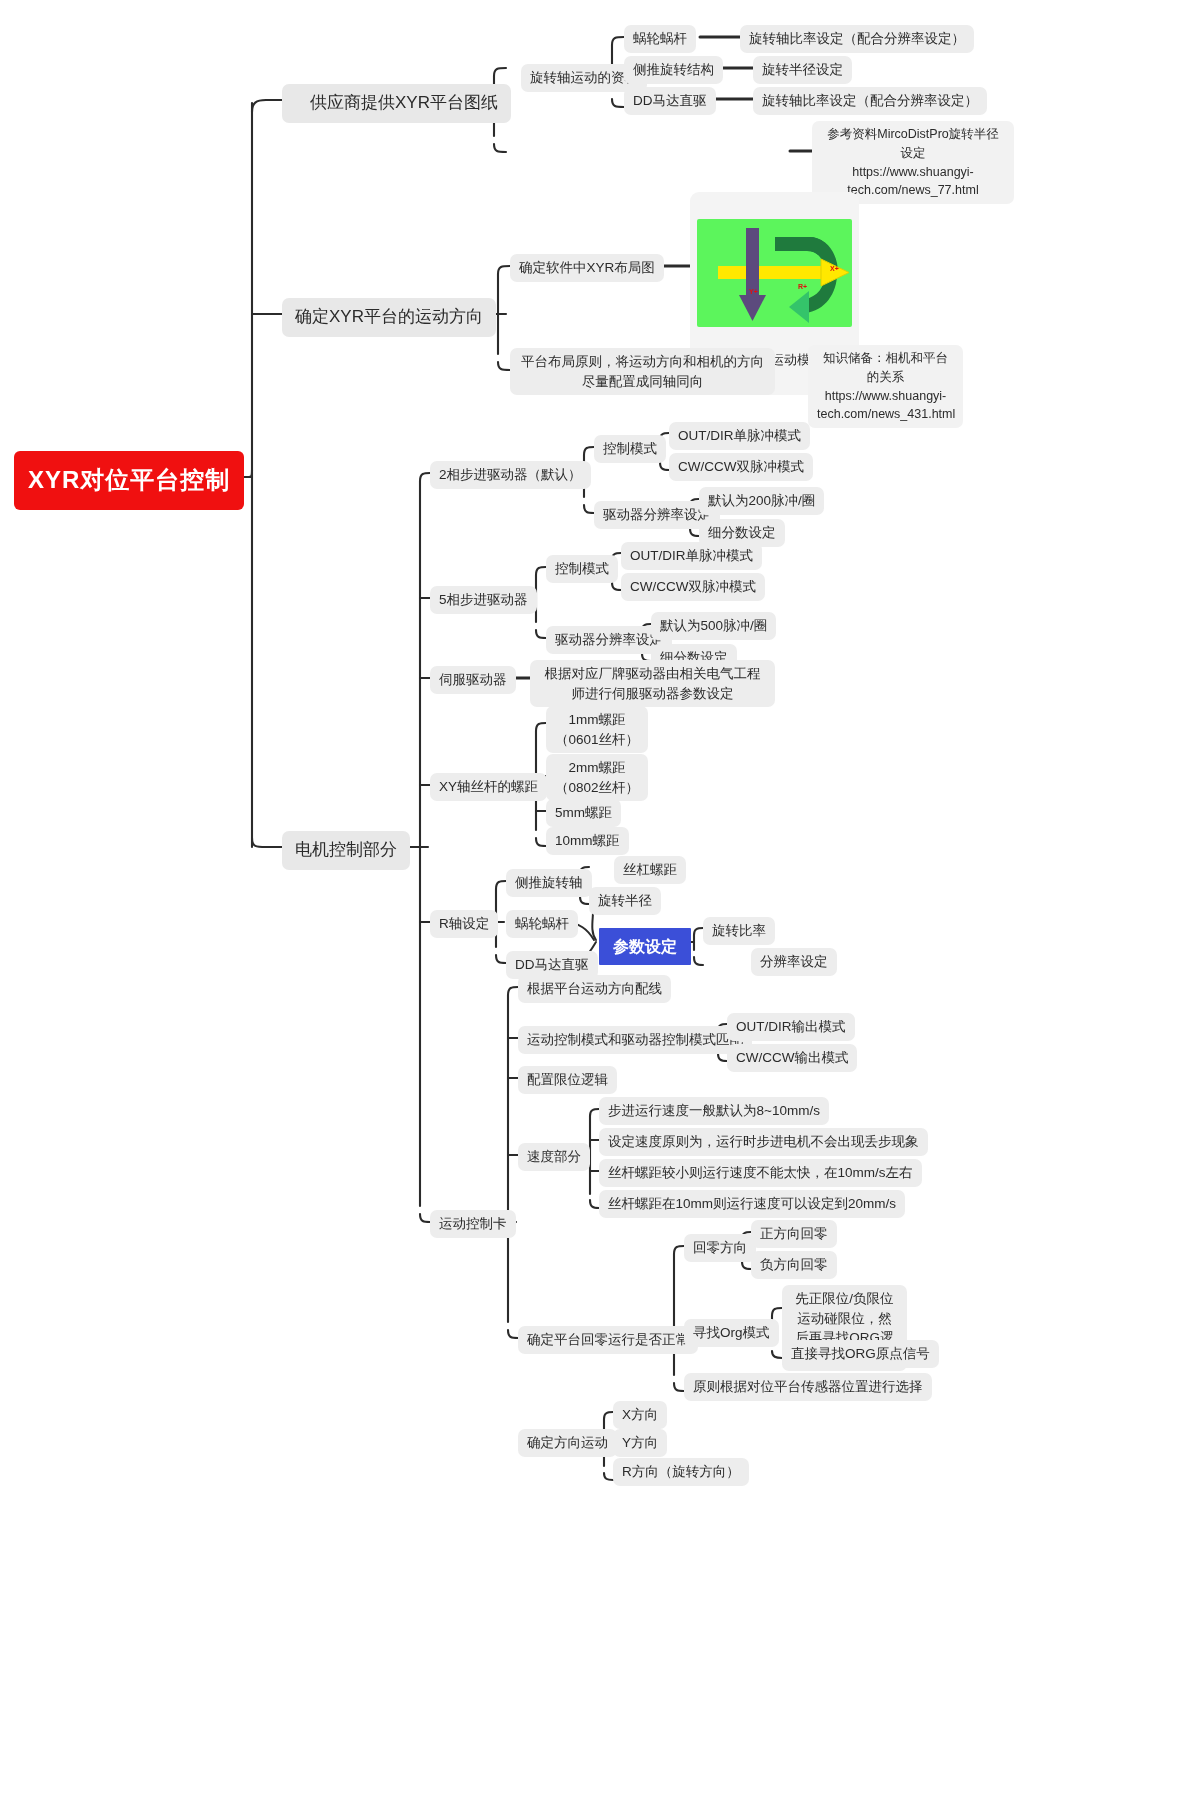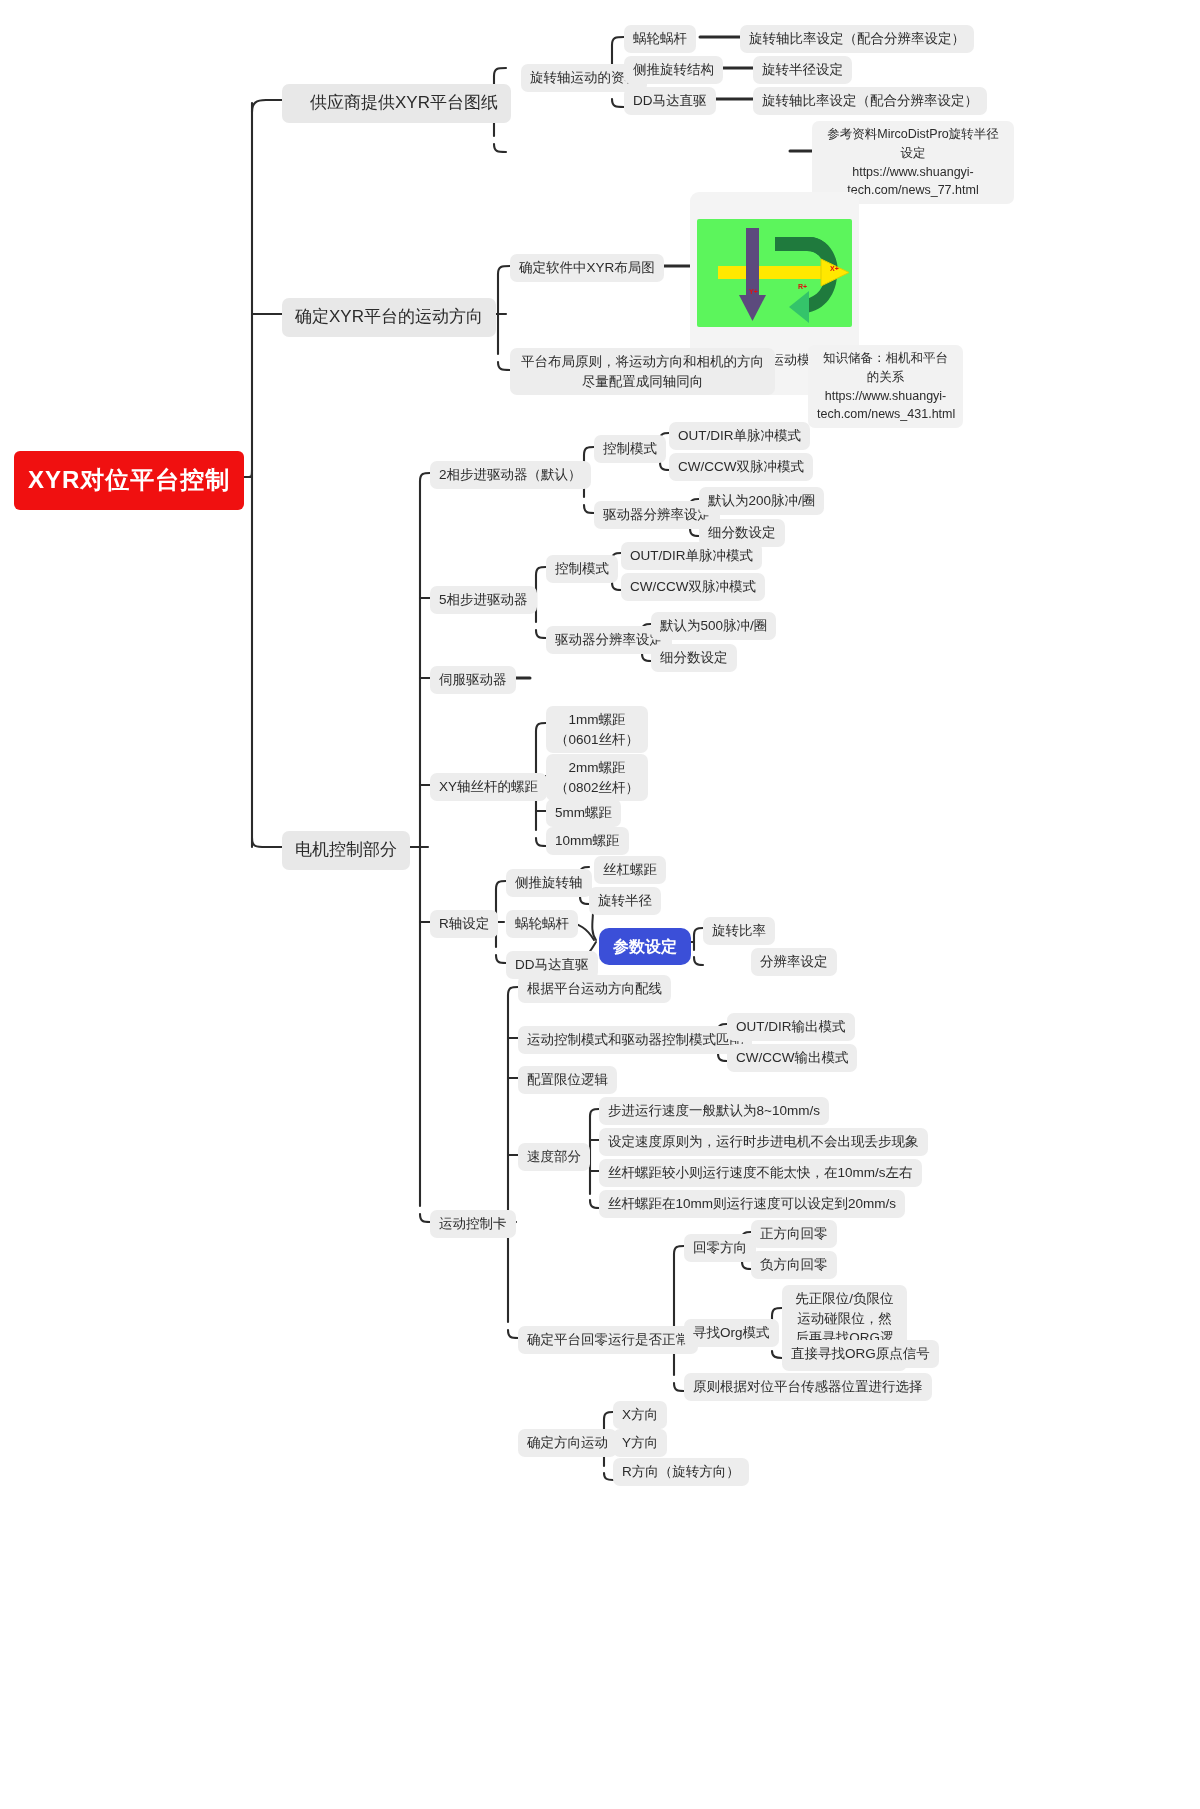--- a/index.html
+++ b/index.html
@@ -3,21 +3,21 @@
 <meta charset="utf-8">
 <style>
   html,body{margin:0;padding:0;background:#fff;}
   body{font-family:"Liberation Sans","DejaVu Sans",sans-serif;color:#2b2b2b;}
   #canvas{position:relative;width:1200px;height:1809px;background:#fff;overflow:hidden;}
   svg.links{position:absolute;left:0;top:0;width:1200px;height:1809px;pointer-events:none;}
   .node{position:absolute;box-sizing:border-box;background:#ededed;border-radius:7px;
         padding:4px 9px;font-size:13.5px;line-height:1.45;color:#2b2b2b;white-space:pre-line;}
   .node.center{background:#f01010;color:#fff;font-size:24px;font-weight:bold;border-radius:6px;
                padding:12px 14px;letter-spacing:1px;}
-  .node.blue{background:#3b4fd8;color:#fff;font-size:16px;font-weight:bold;border-radius:10px;padding:7px 14px;}
+  .node.blue{background:#3b4fd8;color:#fff;font-size:16px;font-weight:bold;border-radius:1px;padding:7px 14px;}
   .node.l1{font-size:17px;padding:7px 13px;background:#e8e8e8;}
   .node.img-card{background:#f4f4f4;border-radius:9px;padding:7px 7px 5px 7px;text-align:center;}
   .node.link{background:#f2f2f2;text-align:center;font-size:12.5px;line-height:1.5;}
   .node.ctr{text-align:center;}
   .imgbox{width:155px;height:108px;display:block;border-radius:2px;}
   .imgcap{font-size:13px;margin-top:5px;color:#2b2b2b;}
 </style>
 </head>
 <body>
 
@@ -224,32 +224,33 @@
 
   <div class="node" style="left:430px;top:586px;">5相步进驱动器</div>
   <div class="node" style="left:546px;top:555px;">控制模式</div>
   <div class="node" style="left:621px;top:542px;">OUT/DIR单脉冲模式</div>
   <div class="node" style="left:621px;top:573px;">CW/CCW双脉冲模式</div>
   <div class="node" style="left:546px;top:626px;">驱动器分辨率设定</div>
   <div class="node" style="left:651px;top:612px;">默认为500脉冲/圈</div>
   <div class="node" style="left:651px;top:644px;">细分数设定</div>
 
   <div class="node" style="left:430px;top:666px;">伺服驱动器</div>
+  <div class="node ctr" style="left:530px;top:660px;width:245px;">根据对应厂牌驱动器由相关电气工程师进行伺服驱动器参数设定</div>
 
   <div class="node" style="left:430px;top:773px;">XY轴丝杆的螺距</div>
   <div class="node ctr" style="left:546px;top:706px;">1mm螺距
 （0601丝杆）</div>
   <div class="node ctr" style="left:546px;top:754px;">2mm螺距
 （0802丝杆）</div>
   <div class="node" style="left:546px;top:799px;">5mm螺距</div>
   <div class="node" style="left:546px;top:827px;">10mm螺距</div>
 
   <div class="node" style="left:430px;top:910px;">R轴设定</div>
   <div class="node" style="left:506px;top:869px;">侧推旋转轴</div>
-  <div class="node" style="left:594px;top:856px;">丝杠螺距</div>
+  <div class="node" style="left:614px;top:856px;">丝杠螺距</div>
   <div class="node" style="left:589px;top:887px;">旋转半径</div>
   <div class="node" style="left:506px;top:910px;">蜗轮蜗杆</div>
   <div class="node" style="left:506px;top:951px;">DD马达直驱</div>
   <div class="node blue" style="left:599px;top:928px;">参数设定</div>
   <div class="node" style="left:703px;top:917px;">旋转比率</div>
   <div class="node" style="left:703px;top:948px;margin-left:48px;">分辨率设定</div>
 
   <div class="node" style="left:430px;top:1210px;">运动控制卡</div>
   <div class="node" style="left:518px;top:975px;">根据平台运动方向配线</div>
   <div class="node" style="left:518px;top:1026px;">运动控制模式和驱动器控制模式匹配</div>

